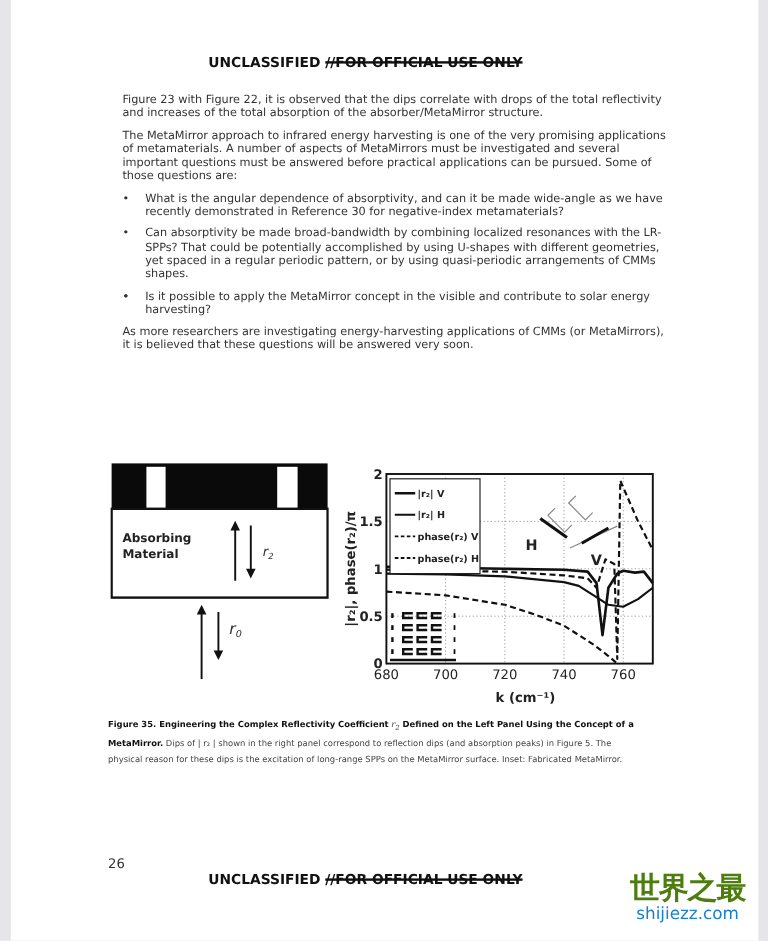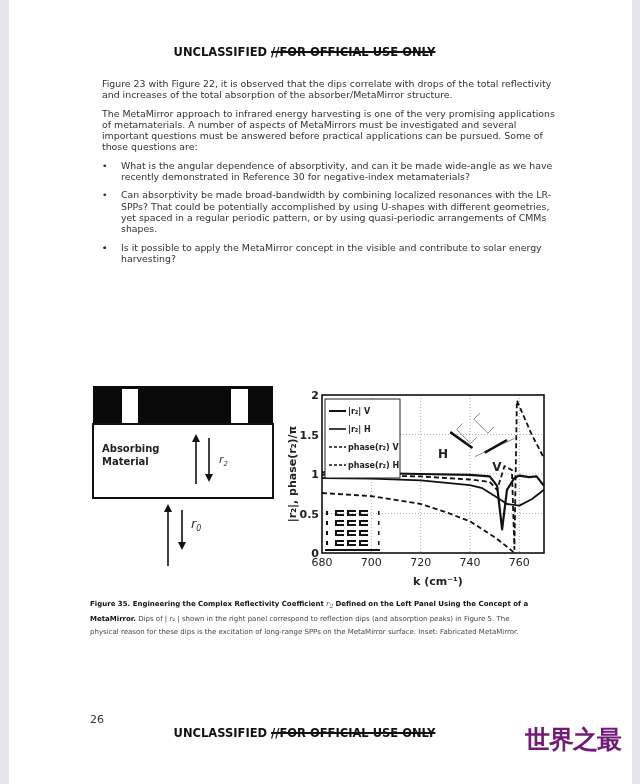--- a/index.html
+++ b/index.html
@@ -10,21 +10,21 @@
   .body{position:absolute;left:102px;width:455px;font-size:9.4px;line-height:11.3px;color:#333;}
   .body p{margin:0 0 7px 0;}
   .body ul{margin:0;padding:0;list-style:none;}
   .body li{position:relative;padding-left:19px;margin:0 0 7px 0;}
   .body li .bullet{position:absolute;left:0;top:0;}
   .fig-left{position:absolute;left:92px;top:386px;width:182px;}
   .caption{position:absolute;left:90px;top:598px;width:450px;font-size:7px;line-height:13px;color:#444;}
   .caption b{color:#111;}
   .pagenum{position:absolute;left:90px;top:713px;font-size:11px;color:#333;}
   .wm{position:absolute;left:514px;top:726px;width:118px;text-align:center;}
-  .wm-cn{font-family:"DejaVu Sans",sans-serif;font-weight:bold;font-size:25px;color:#701a75;letter-spacing:-1px;line-height:27px;}
+  .wm-cn{font-family:"DejaVu Sans",sans-serif;font-weight:bold;font-size:25px;color:#4d7c0f;letter-spacing:-1px;line-height:27px;}
   .wm-url{font-family:"DejaVu Sans",sans-serif;font-size:14px;color:#1a7fd0;line-height:18px;}
   svg text{font-family:"DejaVu Sans",sans-serif;}
 </style>
 </head>
 <body>
 
 <div class="page"></div>
 
 <div class="hdr" style="top:45px;">
   <span>UNCLASSIFIED</span>
@@ -33,20 +33,21 @@
 
 <div class="body" style="top:78px;">
   <p>Figure 23 with Figure 22, it is observed that the dips correlate with drops of the total reflectivity and increases of the total absorption of the absorber/MetaMirror structure.</p>
   <p>The MetaMirror approach to infrared energy harvesting is one of the very promising applications of metamaterials. A number of aspects of MetaMirrors must be investigated and several important questions must be answered before practical applications can be pursued. Some of those questions are:</p>
   <ul>
     <li><span class="bullet">•</span><span>What is the angular dependence of absorptivity, and can it be made wide-angle as we have recently demonstrated in Reference 30 for negative-index metamaterials?</span></li>
     <li><span class="bullet">•</span><span>Can absorptivity be made broad-bandwidth by combining localized resonances with the LR-SPPs? That could be potentially accomplished by using U-shapes with different geometries, yet spaced in a regular periodic pattern, or by using quasi-periodic arrangements of CMMs shapes.</span></li>
     <li><span class="bullet">•</span></li>
     <li><span class="bullet">•</span><span>Is it possible to apply the MetaMirror concept in the visible and contribute to solar energy harvesting?</span></li>
   </ul>
+  <p>As more researchers are investigating energy-harvesting applications of CMMs (or MetaMirrors), it is believed that these questions will be answered very soon.</p>
 </div>
 
 <svg class="fig-left" width="182" height="180" viewBox="0 0 182 180">
   <rect x="1" y="0" width="180" height="38" fill="#0a0a0a"></rect>
   <rect x="30" y="3" width="16" height="35" fill="#fff"></rect>
   <rect x="139" y="3" width="17" height="35" fill="#fff"></rect>
   <rect x="1" y="38" width="180" height="74" fill="#fff" stroke="#111" stroke-width="2"></rect>
   <text x="10" y="66" font-size="10" font-weight="bold" fill="#222">Absorbing</text>
   <text x="10" y="79" font-size="10" font-weight="bold" fill="#222">Material</text>
   <g>
@@ -150,13 +151,14 @@
 
 <div class="pagenum">26</div>
 
 <div class="hdr" style="top:726px;">
   <span>UNCLASSIFIED</span>
   <span class="strike">//FOR OFFICIAL USE ONLY</span>
 </div>
 
 <div class="wm">
   <div class="wm-cn">世界之最</div>
+  <div class="wm-url">shijiezz.com</div>
 </div>
 
 </body></html>

